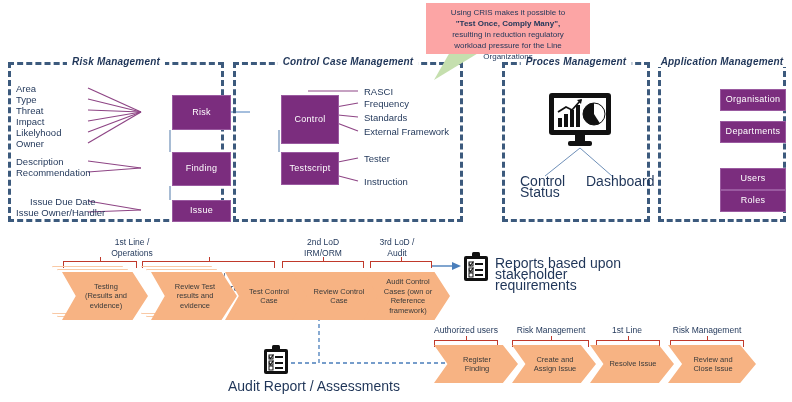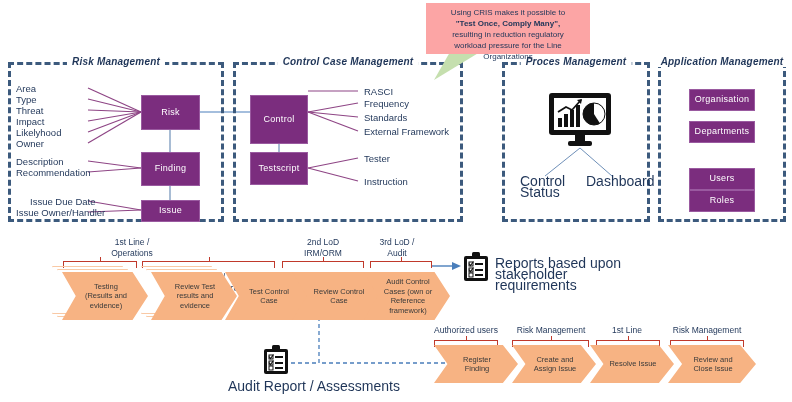--- a/index.html
+++ b/index.html
@@ -9,21 +9,21 @@
 
   
   .domain{position:absolute;border:3px dashed #3c5a7d;box-sizing:border-box;background:transparent;}
   .domain-title{position:absolute;font-style:italic;font-weight:bold;font-size:10px;
                 color:#1f3558;background:#ffffff;padding:0 5px;white-space:nowrap;
                 transform:translateX(-50%);letter-spacing:.2px;}
 
   
   .ent{position:absolute;background:#7b2d7e;border:1px solid #9a5aa0;color:#ffffff;
        font-size:9px;display:flex;align-items:center;justify-content:center;
-       text-align:center;line-height:1.1;box-sizing:border-box;letter-spacing:.3px;}
+       text-align:center;line-height:1.1;box-sizing:border-box;letter-spacing:.3px;margin-left:31px;}
 
   
   .attr{position:absolute;font-size:9.5px;color:#1f3558;white-space:nowrap;line-height:13px;}
 
   
   svg.overlay{position:absolute;left:0;top:0;width:792px;height:402px;pointer-events:none;}
 
   
   .callout{position:absolute;background:#fca5a5;color:#1f3558;font-size:8px;
            text-align:center;line-height:11px;padding:4px 6px;box-sizing:border-box;}

